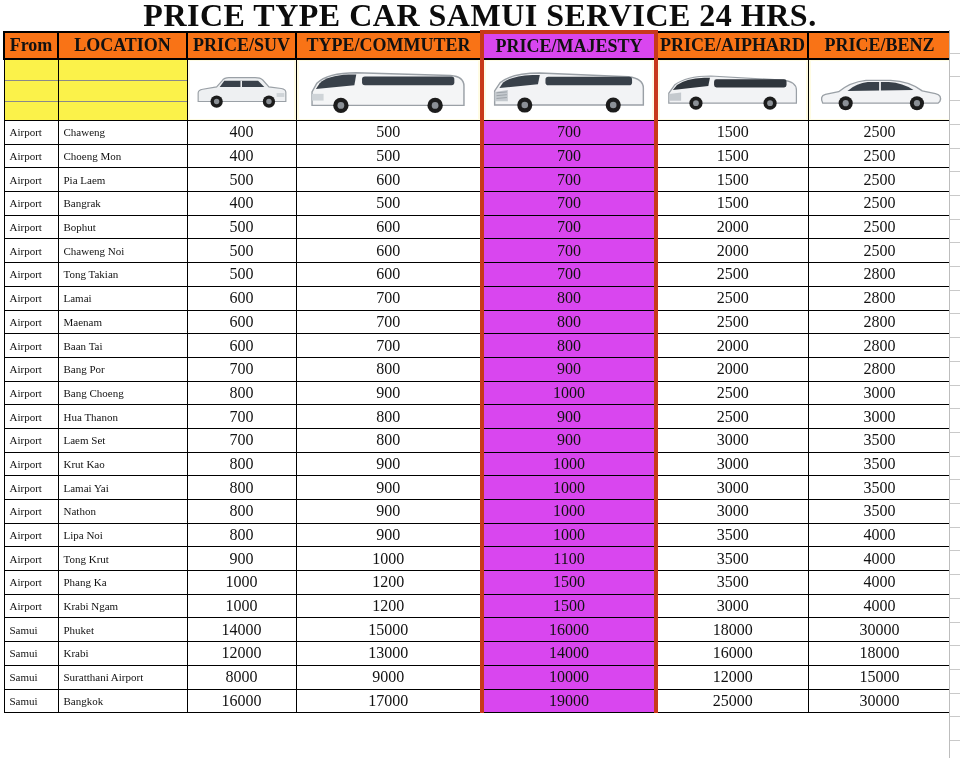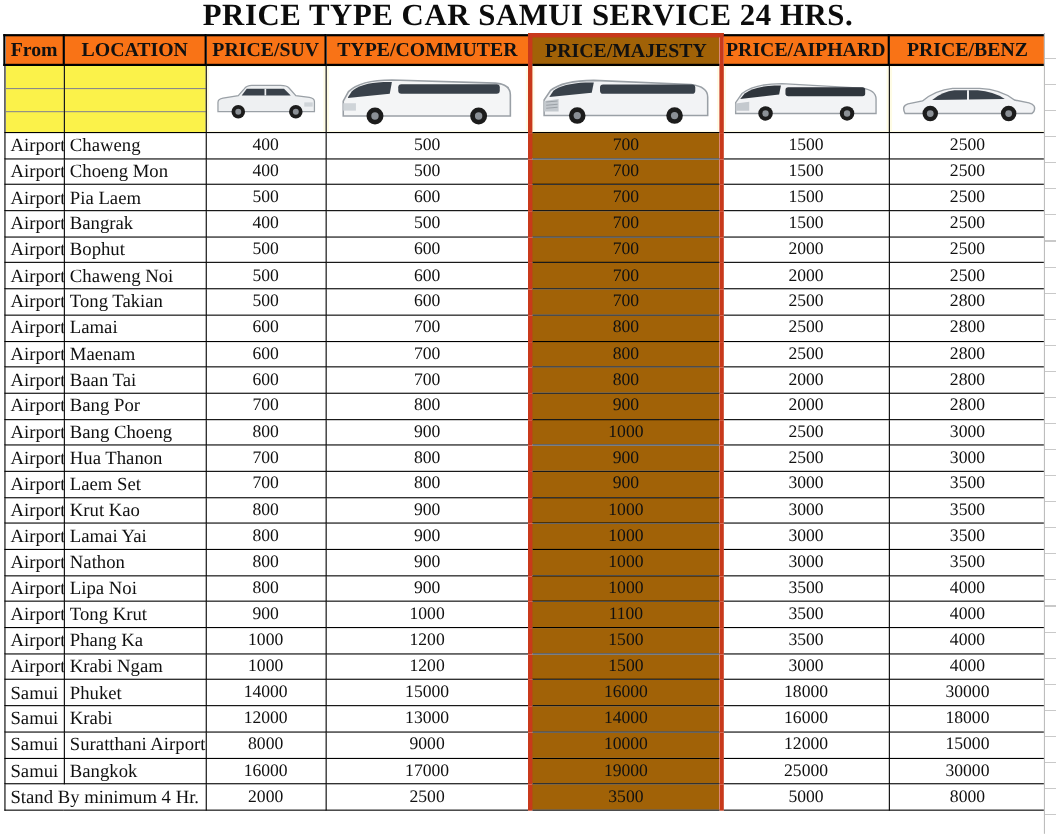--- a/index.html
+++ b/index.html
@@ -1,34 +1,34 @@
 <!DOCTYPE html>
 <html><head>
 <meta charset="utf-8">
 <style>
   html,body{margin:0;padding:0;background:#fff;}
   .sheet{position:relative;width:960px;height:761px;background:#fff;overflow:hidden;
          font-family:"Liberation Serif","DejaVu Serif",serif;}
-  .title{height:30px;line-height:30px;text-align:center;font-weight:bold;font-size:28px;
+  .title{height:30px;line-height:30px;text-align:center;font-weight:bold;font-size:32px;
          letter-spacing:.5px;color:#0c0c0c;white-space:nowrap;}
   table.price{border-collapse:collapse;table-layout:fixed;width:947px;margin-left:3px;}
   col.c-from{width:54px;} col.c-loc{width:129px;} col.c-suv{width:109px;}
   col.c-com{width:186px;} col.c-maj{width:174px;} col.c-aip{width:152px;} col.c-benz{width:143px;}
   th,td{border:1px solid #000;overflow:hidden;white-space:nowrap;color:#111;}
   th{border-width:2px;background:#f97316;font-size:18px;font-weight:bold;height:24px;padding:0 2px;}
   tr.image-row td{height:60px;padding:0;}
   td.subrows{background:#FBF24A;
      background-image:linear-gradient(#8a8a8a,#8a8a8a),linear-gradient(#8a8a8a,#8a8a8a);
      background-repeat:no-repeat;background-size:100% 1px;background-position:0 20px,0 41px;}
   td.imgcell{background:#FFFCE4;}
   .carbox{margin:1px 2px;height:58px;background:#fff;display:flex;align-items:center;justify-content:center;}
   .carbox svg{display:block;}
   tbody td{height:22.7px;font-size:16px;text-align:center;padding:0 3px;}
-  td.txt{text-align:left;padding-left:5px;font-size:17px;}
-  .hl{background:#a16207;border-left:4px solid #C8391B;border-right:4px solid #C8391B;}
+  td.txt{text-align:left;padding-left:5px;font-size:11px;}
+  .hl{background:#d946ef;border-left:4px solid #C8391B;border-right:4px solid #C8391B;}
   th.hl{border-top:4px solid #C8391B;}
   .hl-bottom{border-bottom:4px solid #C8391B;}
   .edge-right{position:absolute;top:30px;right:0;width:10px;height:731px;background:#fff;
      border-left:1px solid #bdbdbd;
      background-image:repeating-linear-gradient(to bottom,transparent 0,transparent 22.7px,#c9c9c9 22.7px,#c9c9c9 23.7px);}
   .edge-bottom{position:absolute;left:0;bottom:0;width:960px;height:3px;background:#fff;}
 </style>
 </head>
 <body>
 
@@ -351,26 +351,18 @@
         </tr>
         <tr>
           <td class="txt">Samui</td>
           <td class="txt">Bangkok</td>
           <td>16000</td>
           <td>17000</td>
           <td class="hl">19000</td>
           <td>25000</td>
           <td>30000</td>
         </tr>
-        <tr>
-          <td class="txt" colspan="2">Stand By minimum 4 Hr.</td>
-          <td>2000</td>
-          <td>2500</td>
-          <td class="hl">3500</td>
-          <td>5000</td>
-          <td>8000</td>
-        </tr>
       </tbody>
   </table>
 
   <div class="edge-right"></div>
   <div class="edge-bottom"></div>
 </div>
 
 </body></html>

